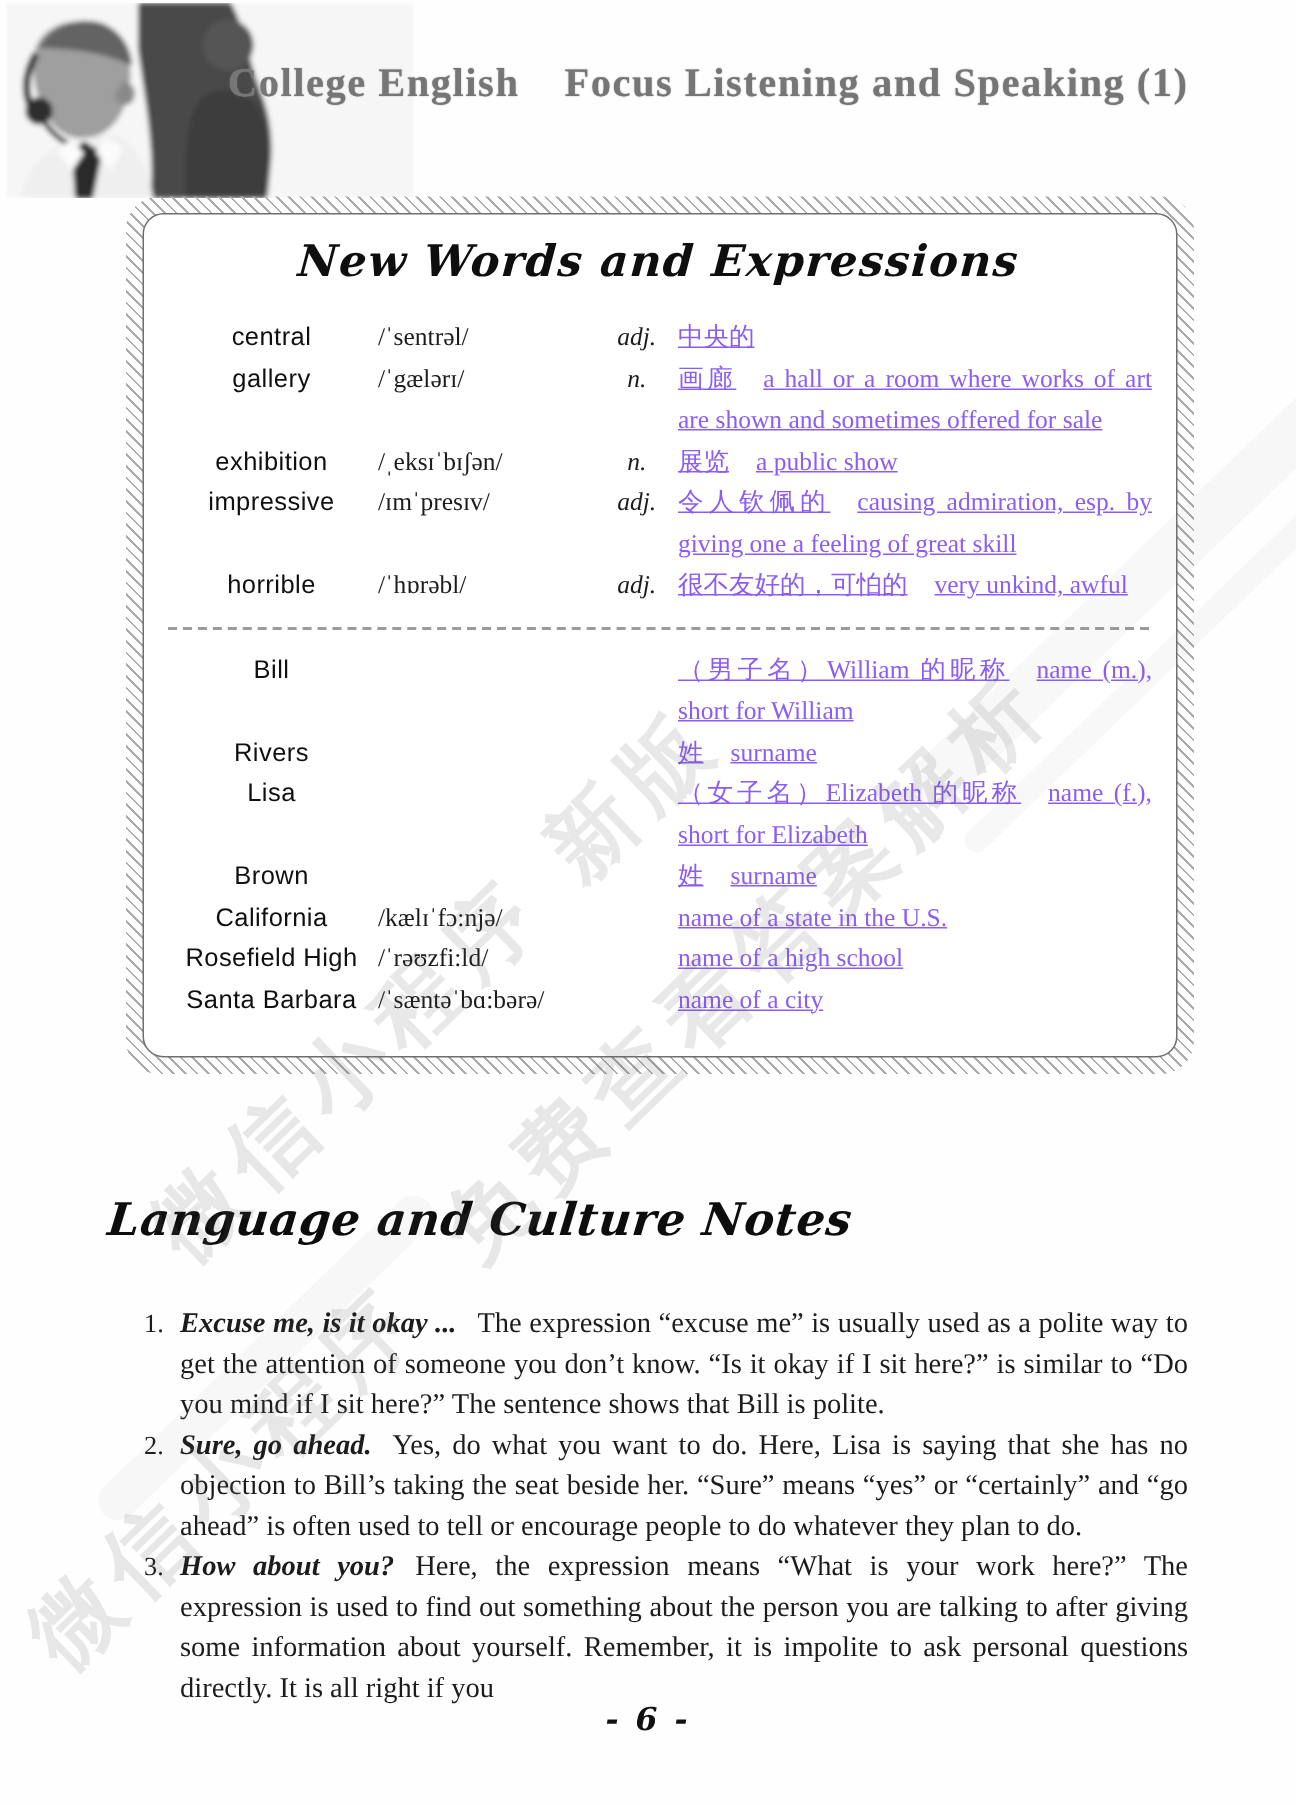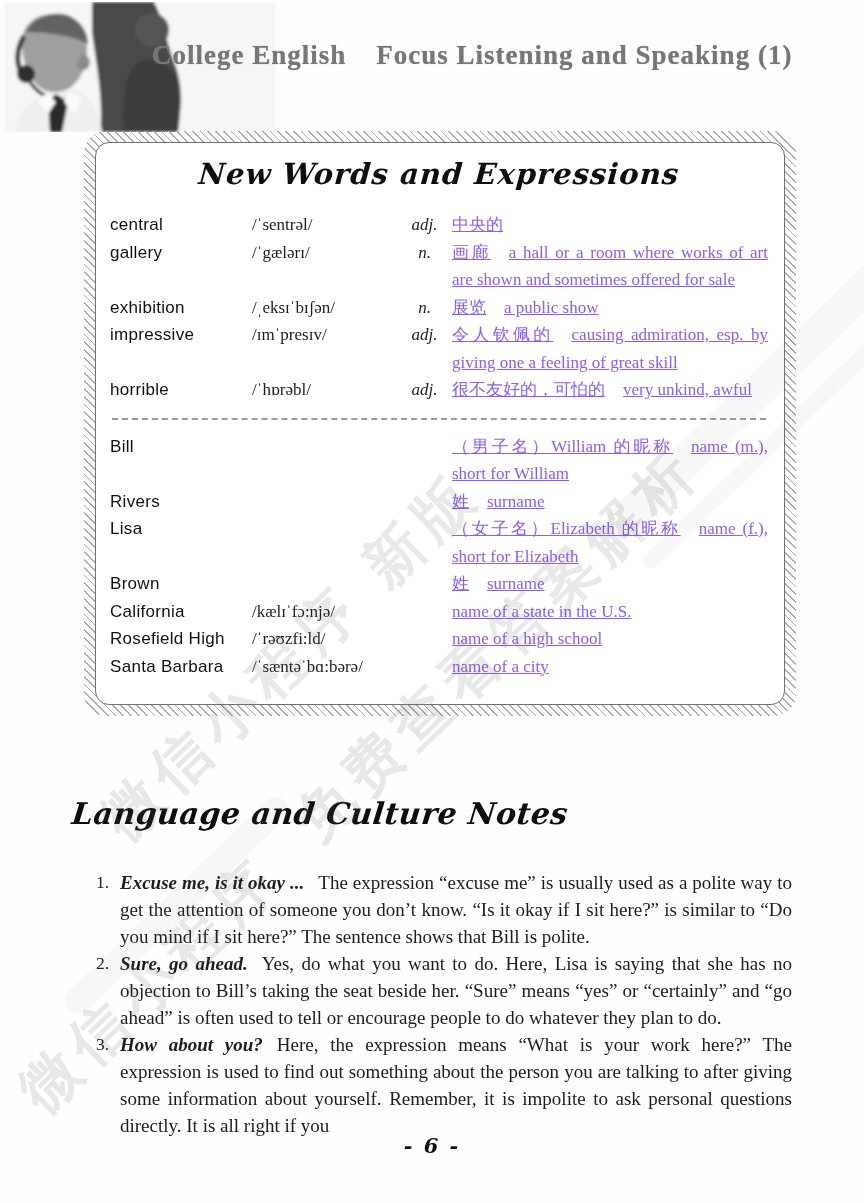--- a/index.html
+++ b/index.html
@@ -35,21 +35,21 @@
     text-align:center;
     font-family:"DejaVu Serif", serif;font-style:italic;font-weight:bold;
     font-size:29px;letter-spacing:1px;color:#0e0e0e;
     transform:skewX(-4deg);
     margin:6px 0 20px 0;
   }
   .vrow{
     display:grid;grid-template-columns:142px 145px 55px 1fr;
     font-size:17px;line-height:27.5px;
   }
-  .vrow .w{font-family:"Liberation Sans", sans-serif;color:#101010;letter-spacing:0.3px;}
+  .vrow .w{font-family:"Liberation Sans", sans-serif;color:#101010;letter-spacing:0.3px;text-align:center;}
   .vrow .p{font-family:"Liberation Serif", serif;color:#1c1c1c;}
   .vrow .g{font-style:italic;color:#1c1c1c;text-align:center;}
   .vrow .d{text-align:justify;color:#8b5cf6;text-decoration:underline;}
   .cn{margin-right:18px;}
   .cn:empty{display:none;margin:0;}
   .en:empty{display:none;}
   .vdivider{
     border:none;border-top:2px dashed #9b9b9b;
     margin:14px 2px 13px 2px;
   }

